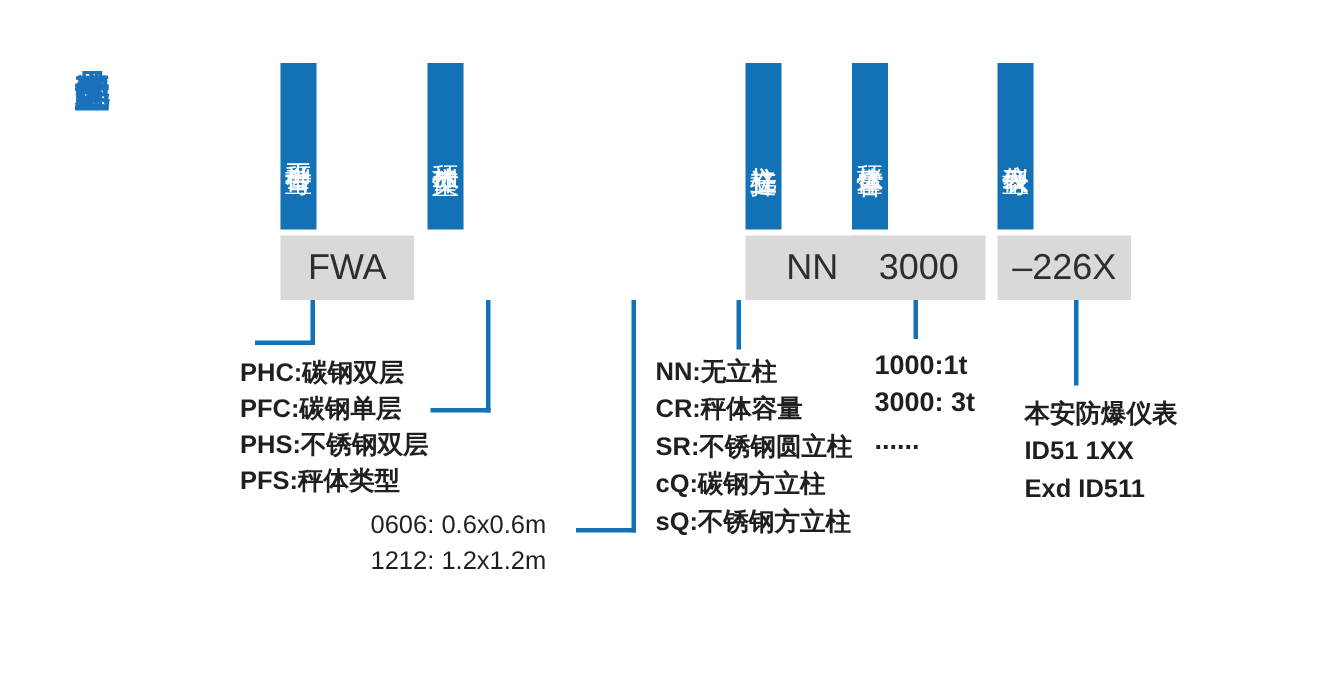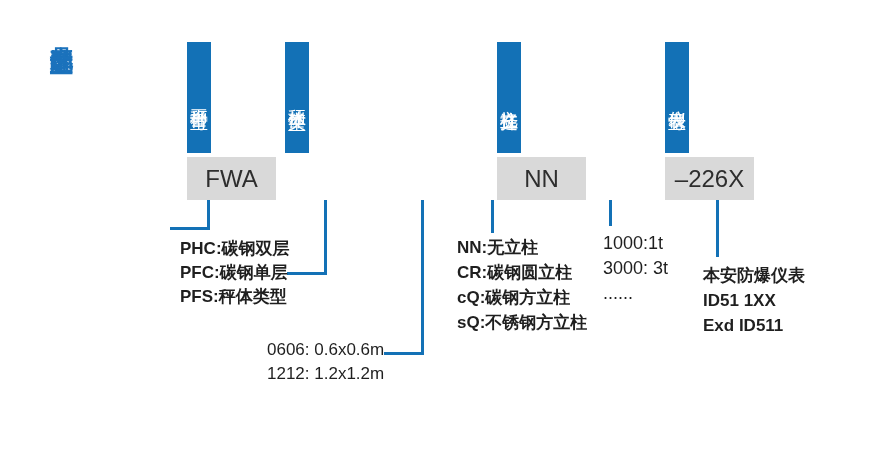--- a/index.html
+++ b/index.html
@@ -61,23 +61,23 @@
   .ln-size-v    { left: 421px; top: 200px; height: 155px; }
   .ln-size-h    { left: 384px; top: 352px; width: 40px; }
   .ln-column-v  { left: 491px; top: 200px; height: 33px; }
   .ln-capacity-v{ left: 609px; top: 200px; height: 26px; }
   .ln-indicator-v{ left: 716px; top: 200px; height: 57px; }
   .ann { position: absolute; color: #1F1F1F; font-size: 17px; white-space: nowrap; }
   .ann-model     { left: 75px;  top: 217px; font-weight: 700; }
   .ann-body-type { left: 160px; top: 237px; line-height: 24px; font-weight: 600; }
   .ann-size      { left: 247px; top: 338px; line-height: 24px; font-weight: 400; }
   .ann-column    { left: 437px; top: 235px; line-height: 25px; font-weight: 600; }
-  .ann-capacity  { left: 583px; top: 231px; line-height: 25px; font-weight: 400; font-size: 18px; }
+  .ann-capacity  { left: 583px; top: 231px; line-height: 25px; font-weight: 700; font-size: 18px; }
   .ann-indicator { left: 683px; top: 263px; line-height: 25px; font-weight: 700; }
-  .ann div { min-height: 1em; margin-left: 20px; }
+  .ann div { min-height: 1em; }
 </style>
 </head>
 <body>
 
 <div class="canvas">
 
   <div class="page-title">产品选型配置</div>
 
   <div class="col col-c1">
     <div class="col-header">平台秤型号</div>
@@ -87,52 +87,58 @@
   <div class="col col-c2">
     <div class="col-header">秤体类型</div>
   </div>
 
 
   <div class="col col-c4">
     <div class="col-header">立柱选择</div>
     <div class="col-value">NN</div>
   </div>
 
+  <div class="col col-c5">
+    <div class="col-header">秤体容量</div>
+    <div class="col-value">3000</div>
+  </div>
 
   <div class="col col-c6">
     <div class="col-header">仪表型号</div>
     <div class="col-value">–226X</div>
   </div>
 
   <div class="vline ln-model-v"></div>
   <div class="hline ln-model-h"></div>
   <div class="vline ln-type-v"></div>
   <div class="hline ln-type-h"></div>
   <div class="vline ln-size-v"></div>
   <div class="hline ln-size-h"></div>
   <div class="vline ln-column-v"></div>
   <div class="vline ln-capacity-v"></div>
   <div class="vline ln-indicator-v"></div>
 
 
   <div class="ann ann-body-type">
     <div>PHC:碳钢双层</div>
     <div>PFC:碳钢单层</div>
+    <div>PHS:不锈钢双层</div>
     <div>PFS:秤体类型</div>
   </div>
 
   <div class="ann ann-size">
     <div>0606: 0.6x0.6m</div>
     <div>1212: 1.2x1.2m</div>
     <div>......</div>
   </div>
 
   <div class="ann ann-column">
     <div>NN:无立柱</div>
-    <div>CR:碳钢圆立柱</div>
+    <div>CR:秤体容量</div>
+    <div>SR:不锈钢圆立柱</div>
     <div>cQ:碳钢方立柱</div>
     <div>sQ:不锈钢方立柱</div>
   </div>
 
   <div class="ann ann-capacity">
     <div>1000:1t</div>
     <div>3000: 3t</div>
     <div>......</div>
   </div>
 

